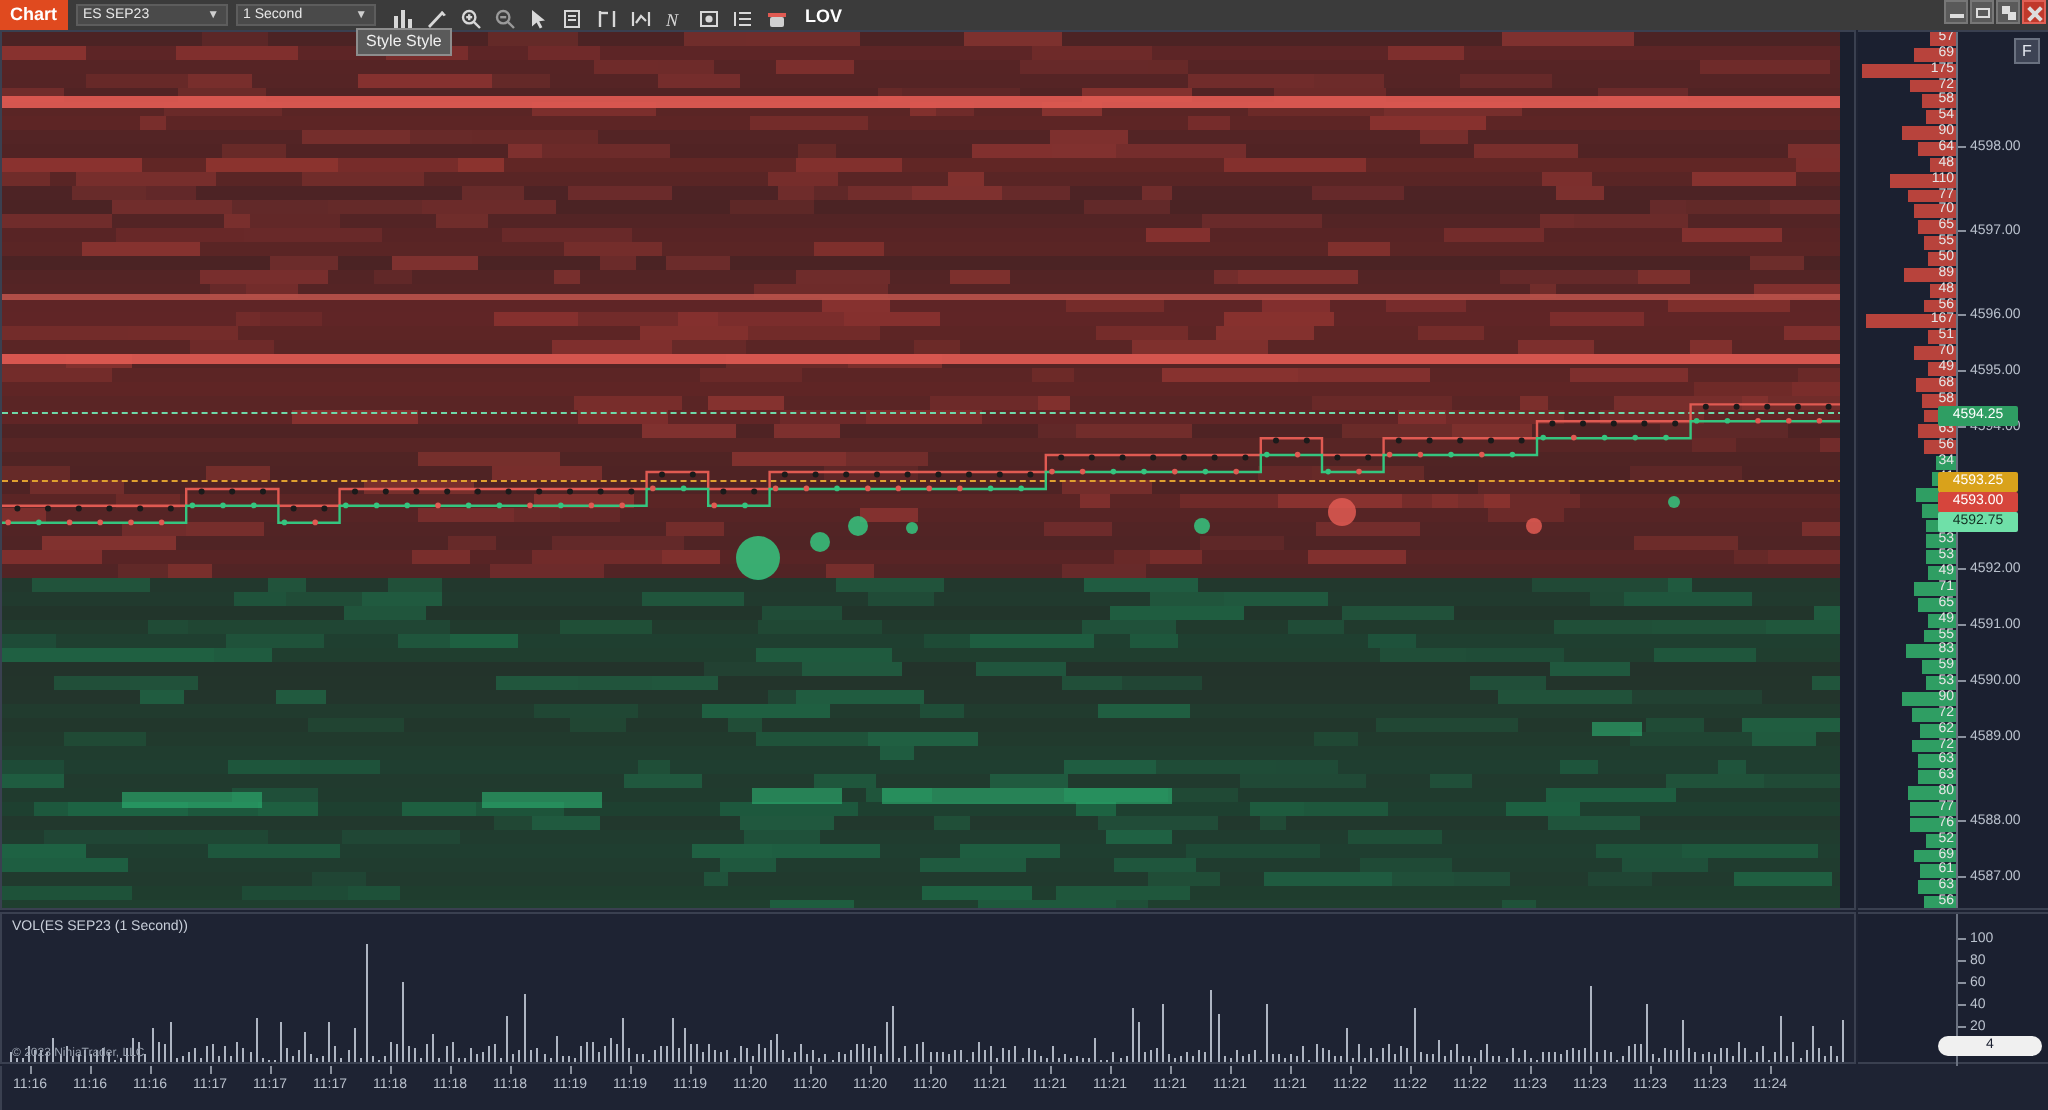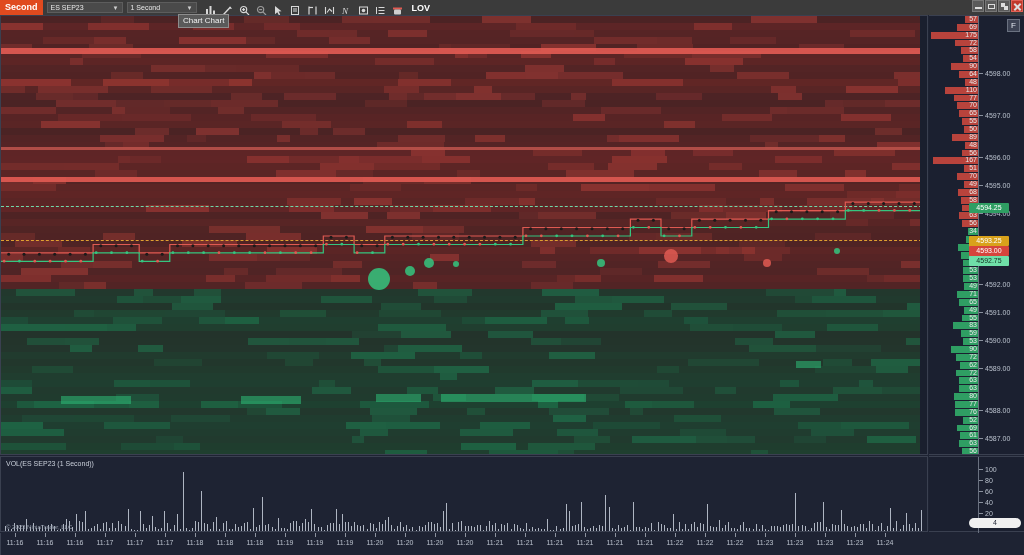--- a/index.html
+++ b/index.html
@@ -108,21 +108,21 @@
          transform:translateX(-50%); white-space:nowrap; }
   .time-right{ position:absolute; left:929px; top:533px; width:95px; height:22px;
                background:#1e2333; }
 </style>
 </head>
 <body>
 
 <div id="app">
 
   <div class="toolbar">
-    <div class="chart-tab">Second</div>
+    <div class="chart-tab">Chart</div>
 
     <div class="combo instr">
       <span class="cv">ES SEP23</span>
       <span class="car">▼</span>
     </div>
 
     <div class="combo intv">
       <span class="cv">1 Second</span>
       <span class="car">▼</span>
     </div>
@@ -239,21 +239,21 @@
           <i style="left:2px;top:2px;width:4px;height:4px;"></i>
           <i style="left:5px;top:5px;width:4px;height:4px;"></i>
         </div>
       <div class="wb close">
         <i style="left:1px;top:5px;width:9px;height:2px;transform:rotate(45deg);"></i>
         <i style="left:1px;top:5px;width:9px;height:2px;transform:rotate(-45deg);"></i>
       </div>
     </div>
   </div>
 
-  <div class="tooltip">Chart Chart</div>
+  <div class="tooltip">Style Style</div>
 
   <div class="chart-panel">
     <div id="heatmap">
         <div class="heat-row" style="top:0px;height:7px;background:rgba(150,45,42,0.3143736862577498)"></div>
         <div class="heat-row" style="top:0px;left:100px;width:33px;height:7px;background:rgba(200,70,62,0.13317383896093815)"></div>
         <div class="heat-row" style="top:0px;left:243px;width:45px;height:7px;background:rgba(200,70,62,0.19450800547376274)"></div>
         <div class="heat-row" style="top:0px;left:341px;width:31px;height:7px;background:rgba(200,70,62,0.29434767179656773)"></div>
         <div class="heat-row" style="top:0px;left:372px;width:57px;height:7px;background:rgba(200,70,62,0.29700166990980503)"></div>
         <div class="heat-row" style="top:0px;left:481px;width:49px;height:7px;background:rgba(200,70,62,0.3993689814163372)"></div>
         <div class="heat-row" style="top:0px;left:750px;width:66px;height:7px;background:rgba(200,70,62,0.4142343162372708)"></div>

